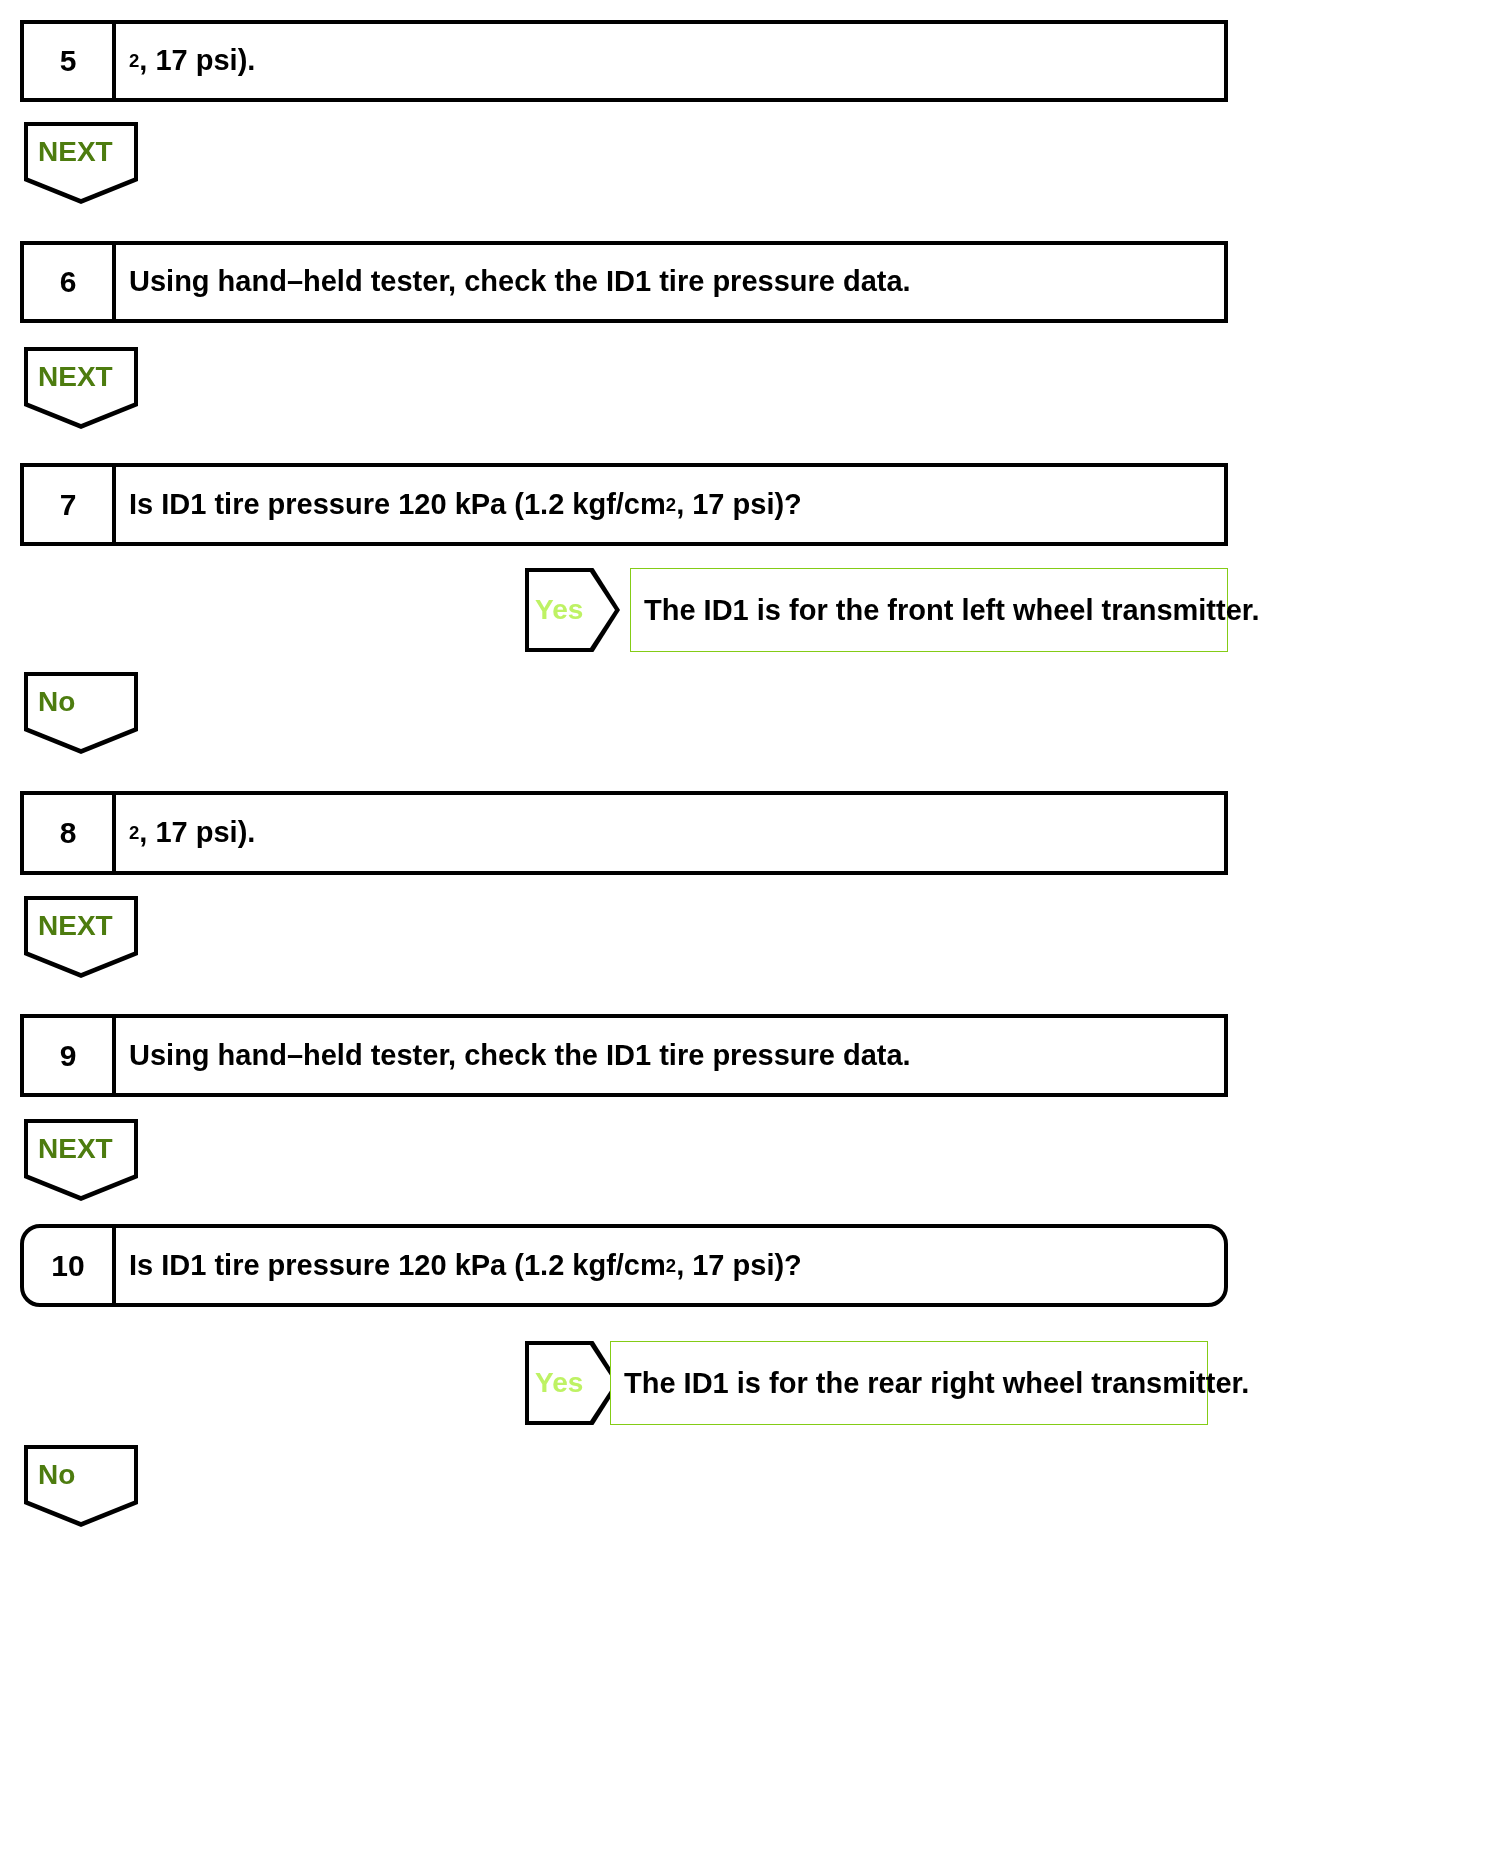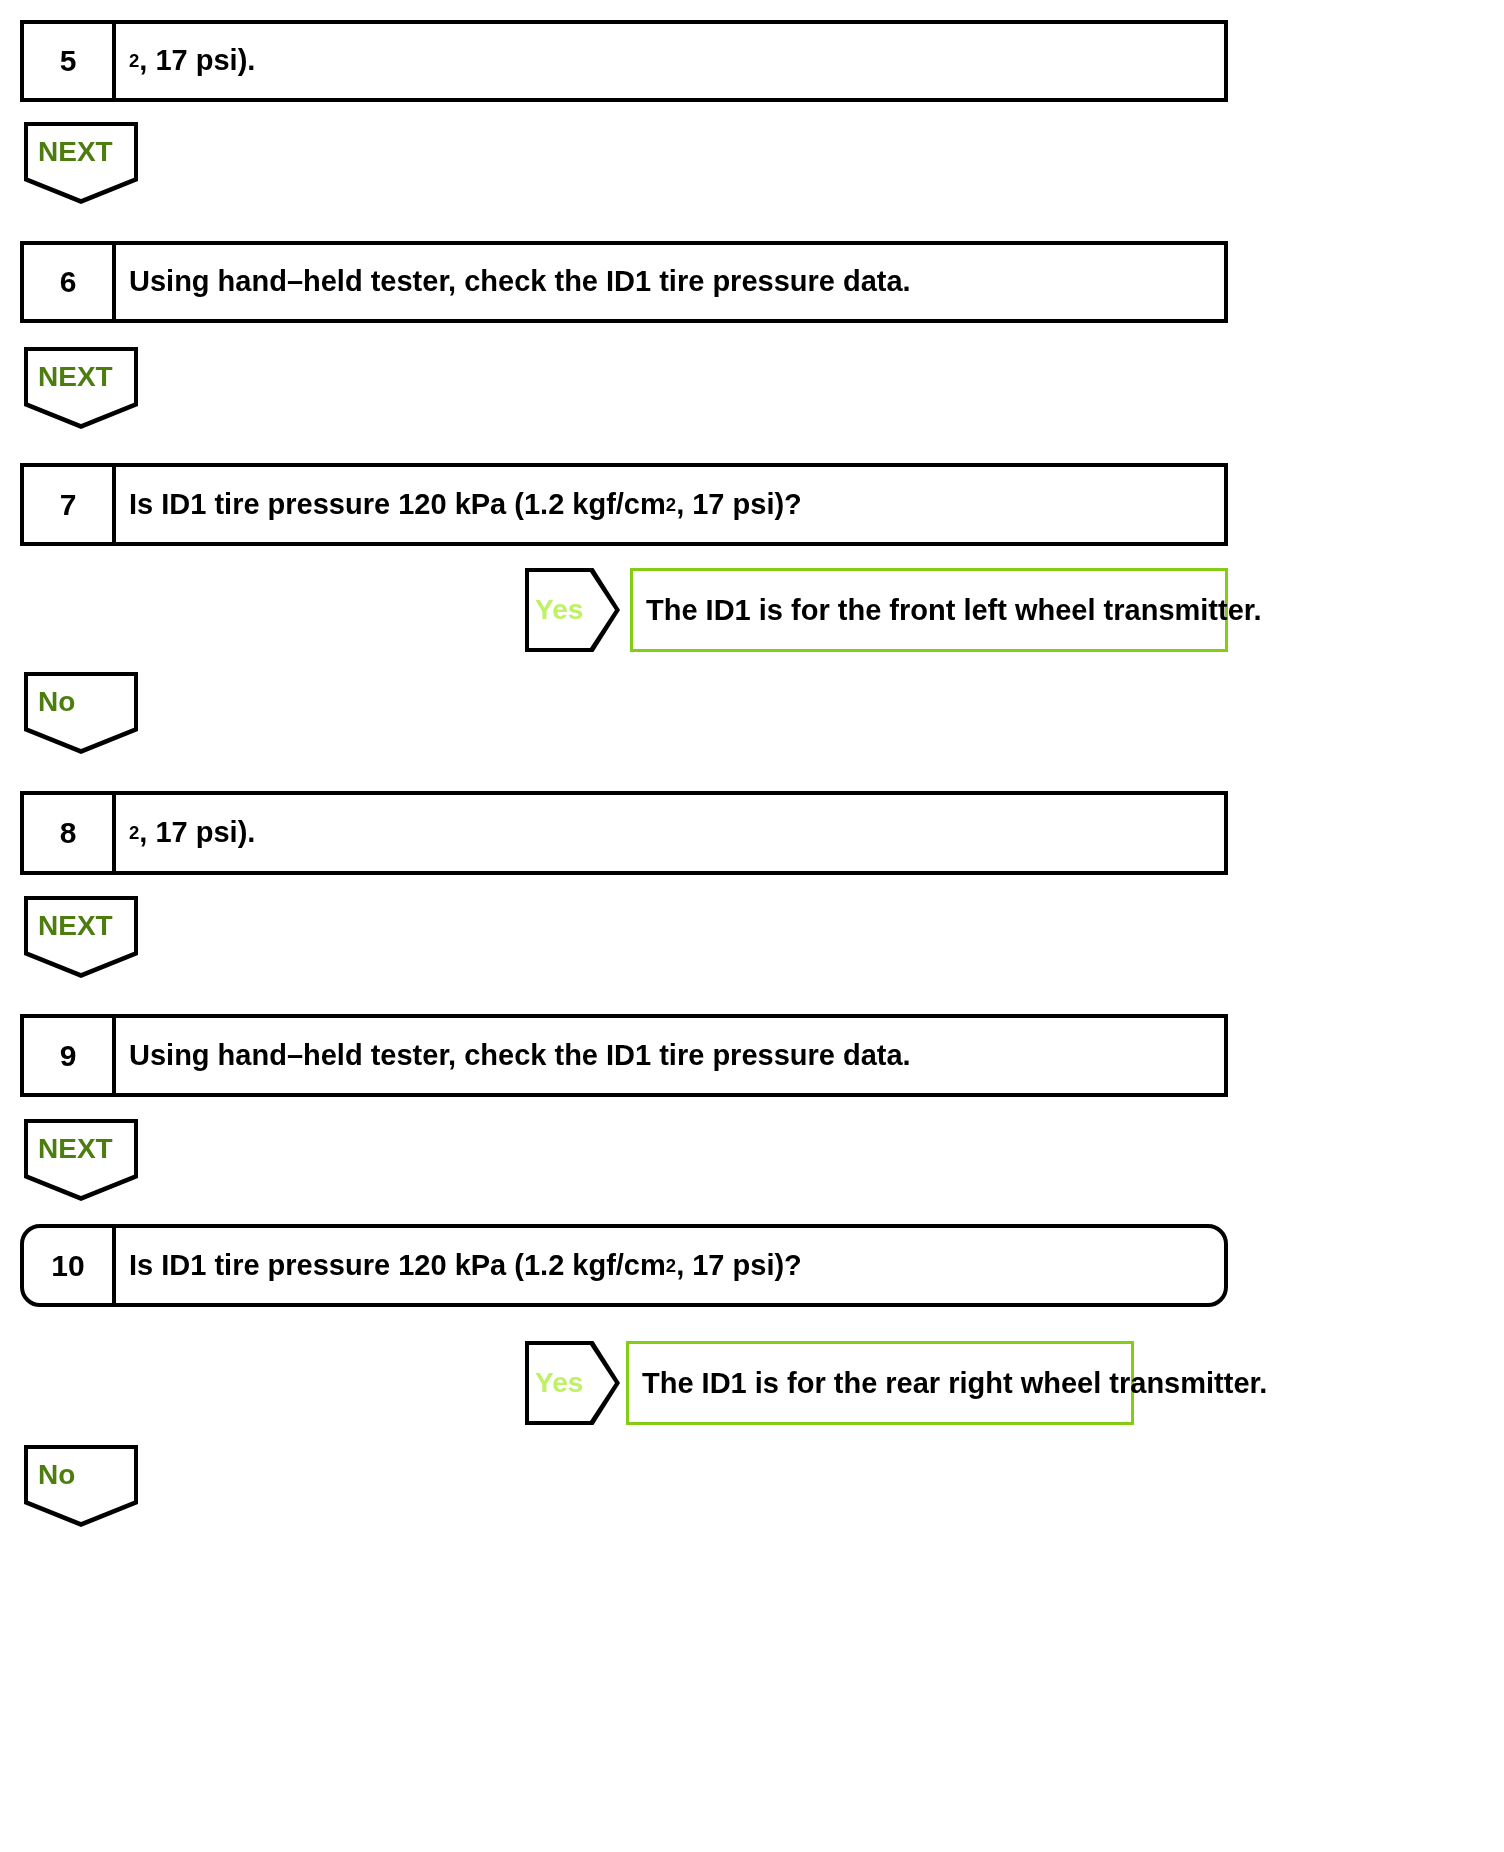--- a/index.html
+++ b/index.html
@@ -131,21 +131,21 @@
     z-index: 3;
     font-size: 28px;
     font-weight: bold;
     color: #bef264;
   }
 
   
   .result-box {
     position: absolute;
     box-sizing: border-box;
-    border: 3px solid #84cc16;
+    border: 1px solid #84cc16;
     background: #fff;
     display: flex;
     align-items: center;
     padding-left: 13px;
     padding-right: 10px;
     font-size: 29px;
     font-weight: bold;
     white-space: nowrap;
   }
 </style>
@@ -227,19 +227,19 @@
     <div class="step-text">
         <span>Is ID1 tire pressure 120 kPa (1.2 kgf/cm</span>
         <sup>2</sup>
         <span>, 17 psi)?</span>
       </div>
   </div>
 
   <div class="conn-right" style="left:525px; top:1341px;">
     <span class="conn-label">Yes</span>
   </div>
-  <div class="result-box" style="left:626px; top:1341px; width:508px; height:84px;">The ID1 is for the rear right wheel transmitter.</div>
+  <div class="result-box" style="left:610px; top:1341px; width:598px; height:84px;">The ID1 is for the rear right wheel transmitter.</div>
 
   <div class="conn-down label-left" style="left:24px; top:1445px;">
     <span class="conn-label">No</span>
   </div>
 
 </div>
 
 </body></html>

